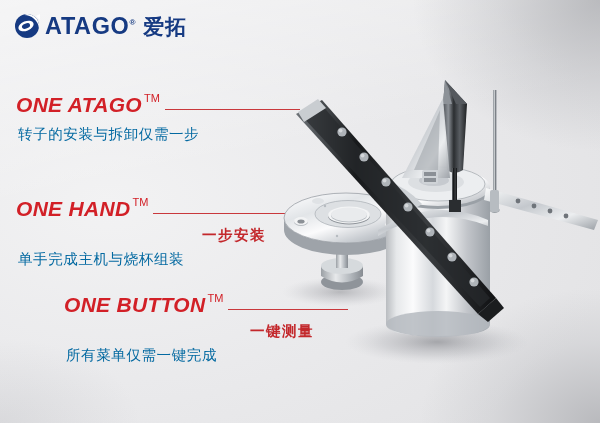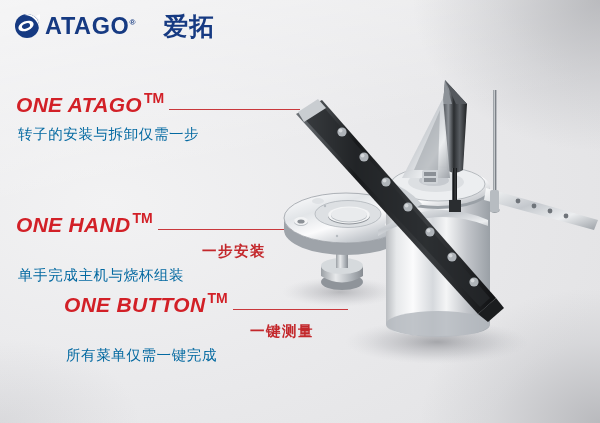--- a/index.html
+++ b/index.html
@@ -59,53 +59,53 @@
     position: relative;
     transform: scaleX(1.02);
   }
   .logo-reg {
     font-size: 8px;
     vertical-align: super;
     font-weight: bold;
     color: #163a82;
   }
   .logo-cn {
-    font-size: 25px;
+    font-size: 21px;
     font-weight: bold;
     color: #163a82;
-    margin-left: 22px;
+    margin-left: 2px;
     letter-spacing: 1px;
     line-height: 1;
   }
 
   
   .feature { position: absolute; left: 0; width: 310px; }
   .feature-1 { top: 92px; }
-  .feature-2 { top: 212px; }
+  .feature-2 { top: 196px; }
   .feature-3 { top: 292px; padding-left: 48px; }
 
   .headline-row {
     display: flex;
     align-items: flex-start;
     padding-left: 16px;
     height: 28px;
   }
   .headline {
     font-size: 21px;
     font-style: italic;
     font-weight: bold;
     color: #d22027;
     letter-spacing: 0.3px;
     line-height: 26px;
     white-space: nowrap;
   }
   .tm {
-    font-size: 14px;
+    font-size: 11px;
     font-style: normal;
-    font-weight: bold;
+    font-weight: normal;
     color: #d22027;
     align-self: flex-start;
     line-height: 12px;
     margin-left: 2px;
   }
   .rule {
     flex: 1;
     height: 0;
     border-top: 1.4px solid #c9383c;
     margin-top: 17px;

